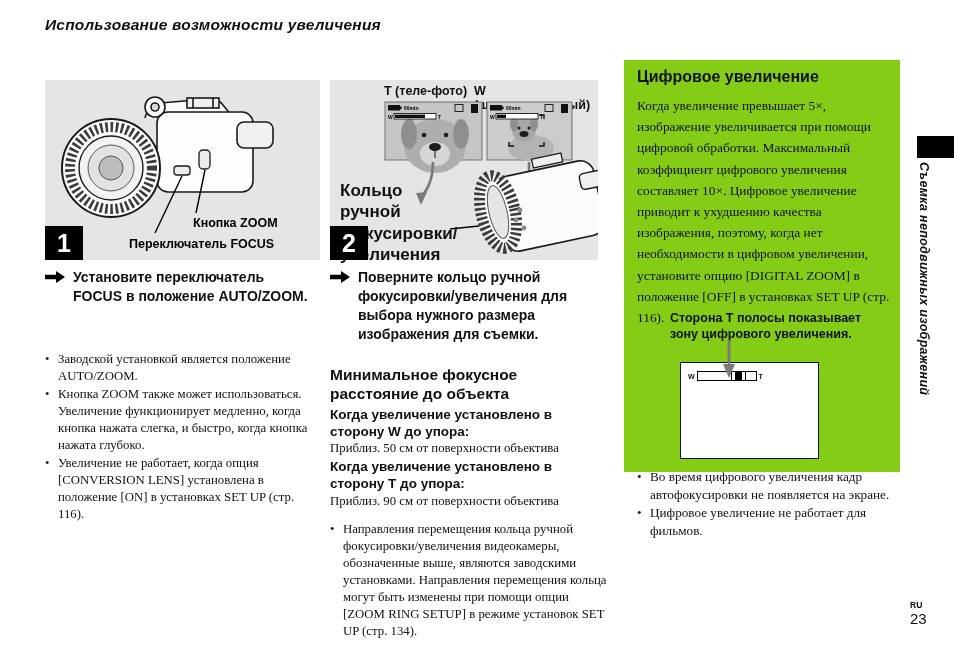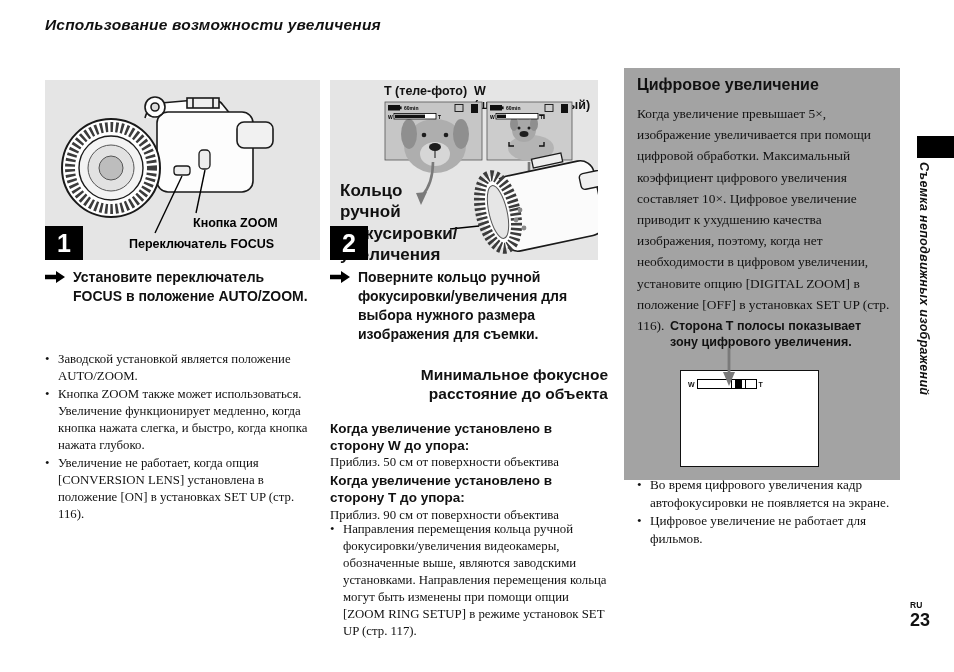--- a/index.html
+++ b/index.html
@@ -24,25 +24,25 @@
   #instr2{left:330px;top:268px;width:258px;}
   .instr .arr{flex:0 0 auto;margin-top:3px;}
 
   .bullets{position:absolute;font-family:"Liberation Serif",serif;font-size:12.8px;line-height:1.33;}
   #bullets1{left:45px;top:351px;width:276px;}
   #bullets2{left:330px;top:521px;width:282px;}
   .bul{display:flex;margin-bottom:1px;}
   .bul .dot{flex:0 0 13px;}
 
   #minfocus{position:absolute;left:330px;top:366px;width:278px;}
-  #minfocus .h2{font-size:15.5px;font-weight:bold;line-height:1.22;margin-bottom:17px;text-align:right;}
+  #minfocus .h2{font-size:15.5px;font-weight:bold;line-height:1.22;margin-bottom:3px;}
   #minfocus .case{font-size:13.5px;font-weight:bold;line-height:1.24;margin-top:2px;}
   #minfocus .val{font-family:"Liberation Serif",serif;font-size:12.8px;margin:1px 0 3px 0;}
 
-  #graycol{position:absolute;left:624px;top:68px;width:276px;height:412px;background:#a3a3a3;}
+  #graycol{position:absolute;left:624px;top:60px;width:276px;height:412px;background:#84cc16;}
   #graycol .h2{position:absolute;left:13px;top:8px;font-size:16px;font-weight:bold;}
   #graycol .body{position:absolute;left:13px;top:35px;width:258px;
                  font-family:"Liberation Serif",serif;font-size:13.4px;line-height:21.2px;}
   #graycol .note{position:absolute;left:46px;top:250px;width:212px;
                  font-size:12.5px;font-weight:bold;line-height:1.28;}
   #dz-arrow{position:absolute;left:97px;top:280px;z-index:2;}
   #dz-screen{position:absolute;left:56px;top:302px;width:137px;height:95px;background:#fff;
              border:1.5px solid #111;z-index:1;}
   #dz-bar-row{position:absolute;left:7px;top:8px;display:flex;align-items:center;gap:2px;}
   .bar-letter{font-size:7px;font-weight:bold;}
@@ -58,21 +58,21 @@
   #ring-label{position:absolute;left:10px;top:100px;width:118px;font-size:17px;
               font-weight:bold;line-height:1.25;}
 
   
   #side-tab{position:absolute;left:917px;top:136px;width:37px;height:22px;background:#000;}
   #side-title{position:absolute;left:905px;top:162px;height:440px;width:26px;
               writing-mode:vertical-rl;font-size:12.5px;font-weight:bold;font-style:italic;
               letter-spacing:.3px;white-space:nowrap;}
   #pagenum{position:absolute;left:910px;top:601px;width:36px;text-align:left;line-height:1;}
   #pagenum .ru{font-size:8.5px;font-weight:bold;display:block;margin-bottom:1px;}
-  #pagenum .num{font-size:18px;font-weight:bold;}
+  #pagenum .num{font-size:15px;font-weight:normal;}
 </style>
 </head>
 <body>
 
 <div class="page">
 
   <div class="doc-title">Использование возможности увеличения</div>
 
   <div class="panel" id="panel1">
     <svg class="svg-fill" viewBox="0 0 275 180">
@@ -220,21 +220,21 @@
     <div class="h2">Минимальное фокусное расстояние до объекта</div>
     <div class="case">Когда увеличение установлено в сторону W до упора:</div>
     <div class="val">Приблиз. 50 см от поверхности объектива</div>
     <div class="case">Когда увеличение установлено в сторону T до упора:</div>
     <div class="val">Приблиз. 90 см от поверхности объектива</div>
   </div>
 
   <div class="bullets" id="bullets2">
     <div class="bul">
         <span class="dot">•</span>
-        <span>Направления перемещения кольца ручной фокусировки/увеличения видеокамеры, обозначенные выше, являются заводскими установками. Направления перемещения кольца могут быть изменены при помощи опции [ZOOM RING SETUP] в режиме установок SET UP (стр. 117).</span>
+        <span>Направления перемещения кольца ручной фокусировки/увеличения видеокамеры, обозначенные выше, являются заводскими установками. Направления перемещения кольца могут быть изменены при помощи опции [ZOOM RING SETUP] в режиме установок SET UP (стр. 134).</span>
       </div>
   </div>
 
   <div id="graycol">
     <div class="h2">Цифровое увеличение</div>
     <div class="body">Когда увеличение превышает 5×, изображение увеличивается при помощи цифровой обработки. Максимальный коэффициент цифрового увеличения составляет 10×. Цифровое увеличение приводит к ухудшению качества изображения, поэтому, когда нет необходимости в цифровом увеличении, установите опцию [DIGITAL ZOOM] в положение [OFF] в установках SET UP (стр. 116).</div>
     <div class="note">Сторона T полосы показывает зону цифрового увеличения.</div>
 
     <svg id="dz-arrow" width="16" height="40" viewBox="0 0 16 40">
       <line x1="8" y1="0" x2="8" y2="26" stroke="#7a7a7a" stroke-width="2.8"></line>

